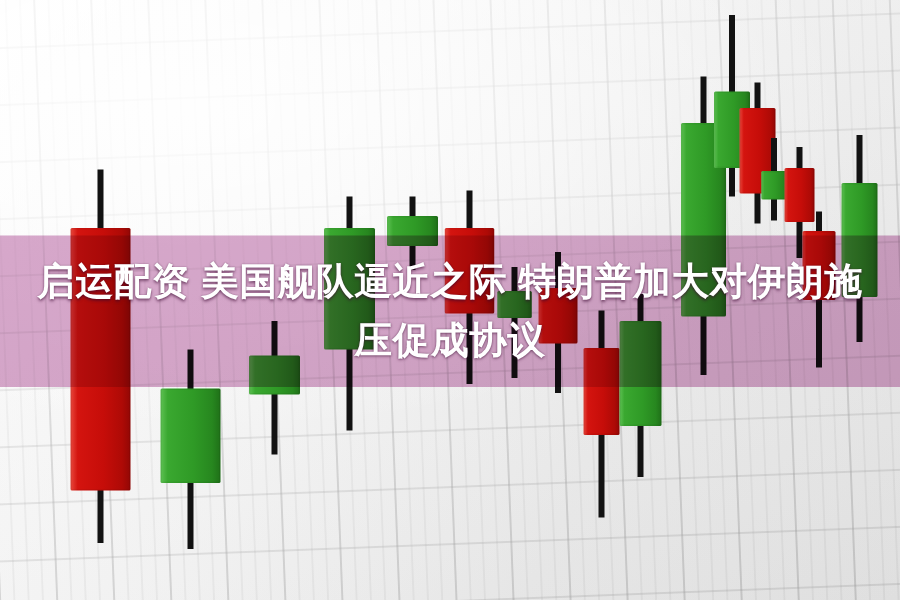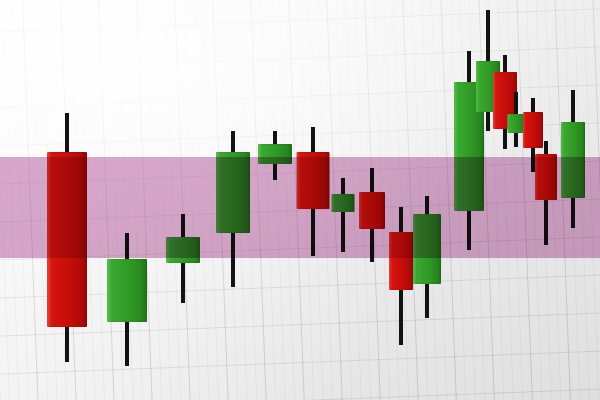--- a/index.html
+++ b/index.html
@@ -190,14 +190,18 @@
         <div class="body down" style="left: 546px; top: 154px; width: 22px; height: 46px;"></div>
       </div>
       <div class="candle">
         <div class="wick" style="left: 573px; top: 90px; height: 138px;"></div>
         <div class="body up" style="left: 573px; top: 122px; width: 24px; height: 76px;"></div>
       </div>
     </div>
 
   <div class="band" id="band" style="top: 157px; height: 101px;"></div>
 
+  <div class="headline" id="headline" style="top: 157px; height: 101px; color: rgb(255, 255, 255);">
+    <span class="line">启运配资 美国舰队逼近之际 特朗普加大对伊朗施</span>
+    <span class="line">压促成协议</span>
+  </div>
 
 </div>
 
 </body></html>

